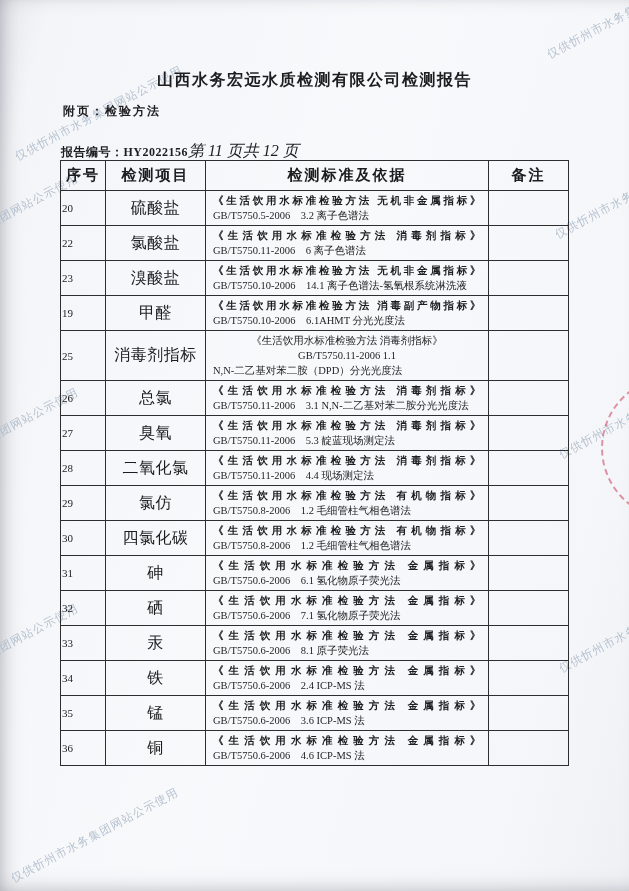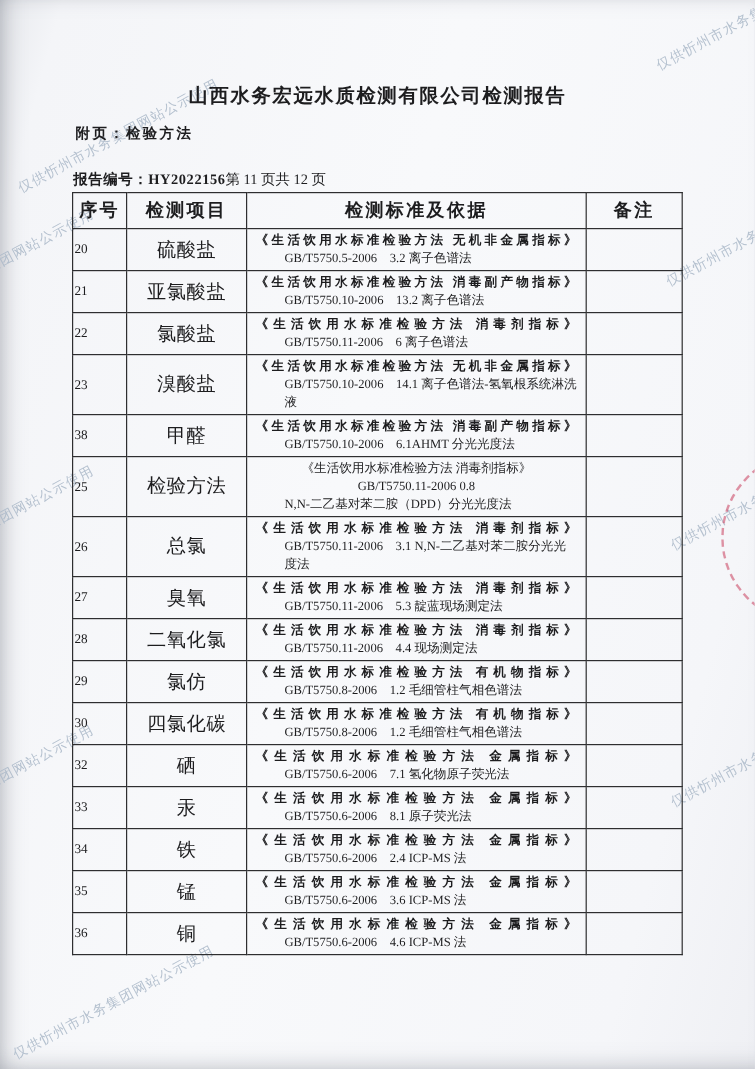--- a/index.html
+++ b/index.html
@@ -51,21 +51,21 @@
   }
   .subtitle{
     position:absolute;top:103px;left:63px;
     font-size:12px;font-weight:bold;letter-spacing:2px;
   }
   .meta{
     position:absolute;top:141px;left:61px;width:508px;
     display:flex;justify-content:flex-start;align-items:baseline;
   }
   .meta .report-no{font-size:12px;font-weight:bold;letter-spacing:.5px;}
-  .meta .page-ind{font-size:12px;}
+  .meta .page-ind{font-size:16px;font-style:italic;}
   table.methods{
     position:absolute;top:160px;left:60px;
     width:508px;
     border-collapse:collapse;
     table-layout:fixed;
   }
   table.methods th, table.methods td{
     border:1px solid #2e2e30;
     vertical-align:middle;
     overflow:hidden;
@@ -73,21 +73,21 @@
   table.methods th{
     font-size:15px;font-weight:bold;
     padding:5px 2px;
     letter-spacing:2px;
   }
   td.c-no{ text-align:left; font-size:11px; padding:2px 1px;}
   td.c-item{ text-align:center; font-size:16px; padding:2px 2px; letter-spacing:.5px;}
   td.c-std{ font-size:10.5px; padding:2px 7px; line-height:15px;}
   td.c-note{ padding:2px;}
   .line-just{display:block;text-align:justify;text-align-last:justify;letter-spacing:.5px;font-weight:bold;}
-  .line-left{display:block;text-align:left;margin-left:24px;}
+  .line-left{display:block;text-align:left;}
   .line-center{display:block;text-align:center;}
 </style>
 </head>
 <body>
 
 <div class="page">
 
   <span class="wm wm1">仅供忻州市水务集团网站公示使用</span>
   <span class="wm wm2">仅供忻州市水务集团网站公示使用</span>
   <span class="wm wm3">仅供忻州市水务集团网站公示使用</span>
@@ -127,61 +127,52 @@
         <tr>
           <td class="c-no">20</td>
           <td class="c-item">硫酸盐</td>
           <td class="c-std">
             <span class="line-just">《生活饮用水标准检验方法 无机非金属指标》</span>
             <span class="line-left">GB/T5750.5-2006　3.2 离子色谱法</span>
           </td>
           <td class="c-note"></td>
         </tr>
         <tr>
-          <td class="c-no">21</td>
-          <td class="c-item">亚氯酸盐</td>
-          <td class="c-std">
-            <span class="line-just">《生活饮用水标准检验方法 消毒副产物指标》</span>
-            <span class="line-left">GB/T5750.10-2006　13.2 离子色谱法</span>
-          </td>
-          <td class="c-note"></td>
-        </tr>
-        <tr>
           <td class="c-no">22</td>
           <td class="c-item">氯酸盐</td>
           <td class="c-std">
             <span class="line-just">《生活饮用水标准检验方法 消毒剂指标》</span>
             <span class="line-left">GB/T5750.11-2006　6 离子色谱法</span>
           </td>
           <td class="c-note"></td>
         </tr>
         <tr>
           <td class="c-no">23</td>
           <td class="c-item">溴酸盐</td>
           <td class="c-std">
             <span class="line-just">《生活饮用水标准检验方法 无机非金属指标》</span>
             <span class="line-left">GB/T5750.10-2006　14.1 离子色谱法-氢氧根系统淋洗液</span>
           </td>
           <td class="c-note"></td>
         </tr>
         <tr>
-          <td class="c-no">38</td>
+          <td class="c-no">19</td>
           <td class="c-item">甲醛</td>
           <td class="c-std">
             <span class="line-just">《生活饮用水标准检验方法 消毒副产物指标》</span>
             <span class="line-left">GB/T5750.10-2006　6.1AHMT 分光光度法</span>
           </td>
           <td class="c-note"></td>
         </tr>
         <tr>
           <td class="c-no">25</td>
-          <td class="c-item">检验方法</td>
+          <td class="c-item">消毒剂指标</td>
           <td class="c-std">
             <span class="line-center">《生活饮用水标准检验方法 消毒剂指标》</span>
-            <span class="line-center">GB/T5750.11-2006 0.8</span>
+            <span class="line-center">GB/T5750.11-2006 1.1</span>
             <span class="line-left">N,N-二乙基对苯二胺（DPD）分光光度法</span>
           </td>
           <td class="c-note"></td>
         </tr>
         <tr>
           <td class="c-no">26</td>
           <td class="c-item">总氯</td>
           <td class="c-std">
             <span class="line-just">《生活饮用水标准检验方法 消毒剂指标》</span>
             <span class="line-left">GB/T5750.11-2006　3.1 N,N-二乙基对苯二胺分光光度法</span>
@@ -218,20 +209,29 @@
         <tr>
           <td class="c-no">30</td>
           <td class="c-item">四氯化碳</td>
           <td class="c-std">
             <span class="line-just">《生活饮用水标准检验方法 有机物指标》</span>
             <span class="line-left">GB/T5750.8-2006　1.2 毛细管柱气相色谱法</span>
           </td>
           <td class="c-note"></td>
         </tr>
         <tr>
+          <td class="c-no">31</td>
+          <td class="c-item">砷</td>
+          <td class="c-std">
+            <span class="line-just">《生活饮用水标准检验方法 金属指标》</span>
+            <span class="line-left">GB/T5750.6-2006　6.1 氢化物原子荧光法</span>
+          </td>
+          <td class="c-note"></td>
+        </tr>
+        <tr>
           <td class="c-no">32</td>
           <td class="c-item">硒</td>
           <td class="c-std">
             <span class="line-just">《生活饮用水标准检验方法 金属指标》</span>
             <span class="line-left">GB/T5750.6-2006　7.1 氢化物原子荧光法</span>
           </td>
           <td class="c-note"></td>
         </tr>
         <tr>
           <td class="c-no">33</td>

